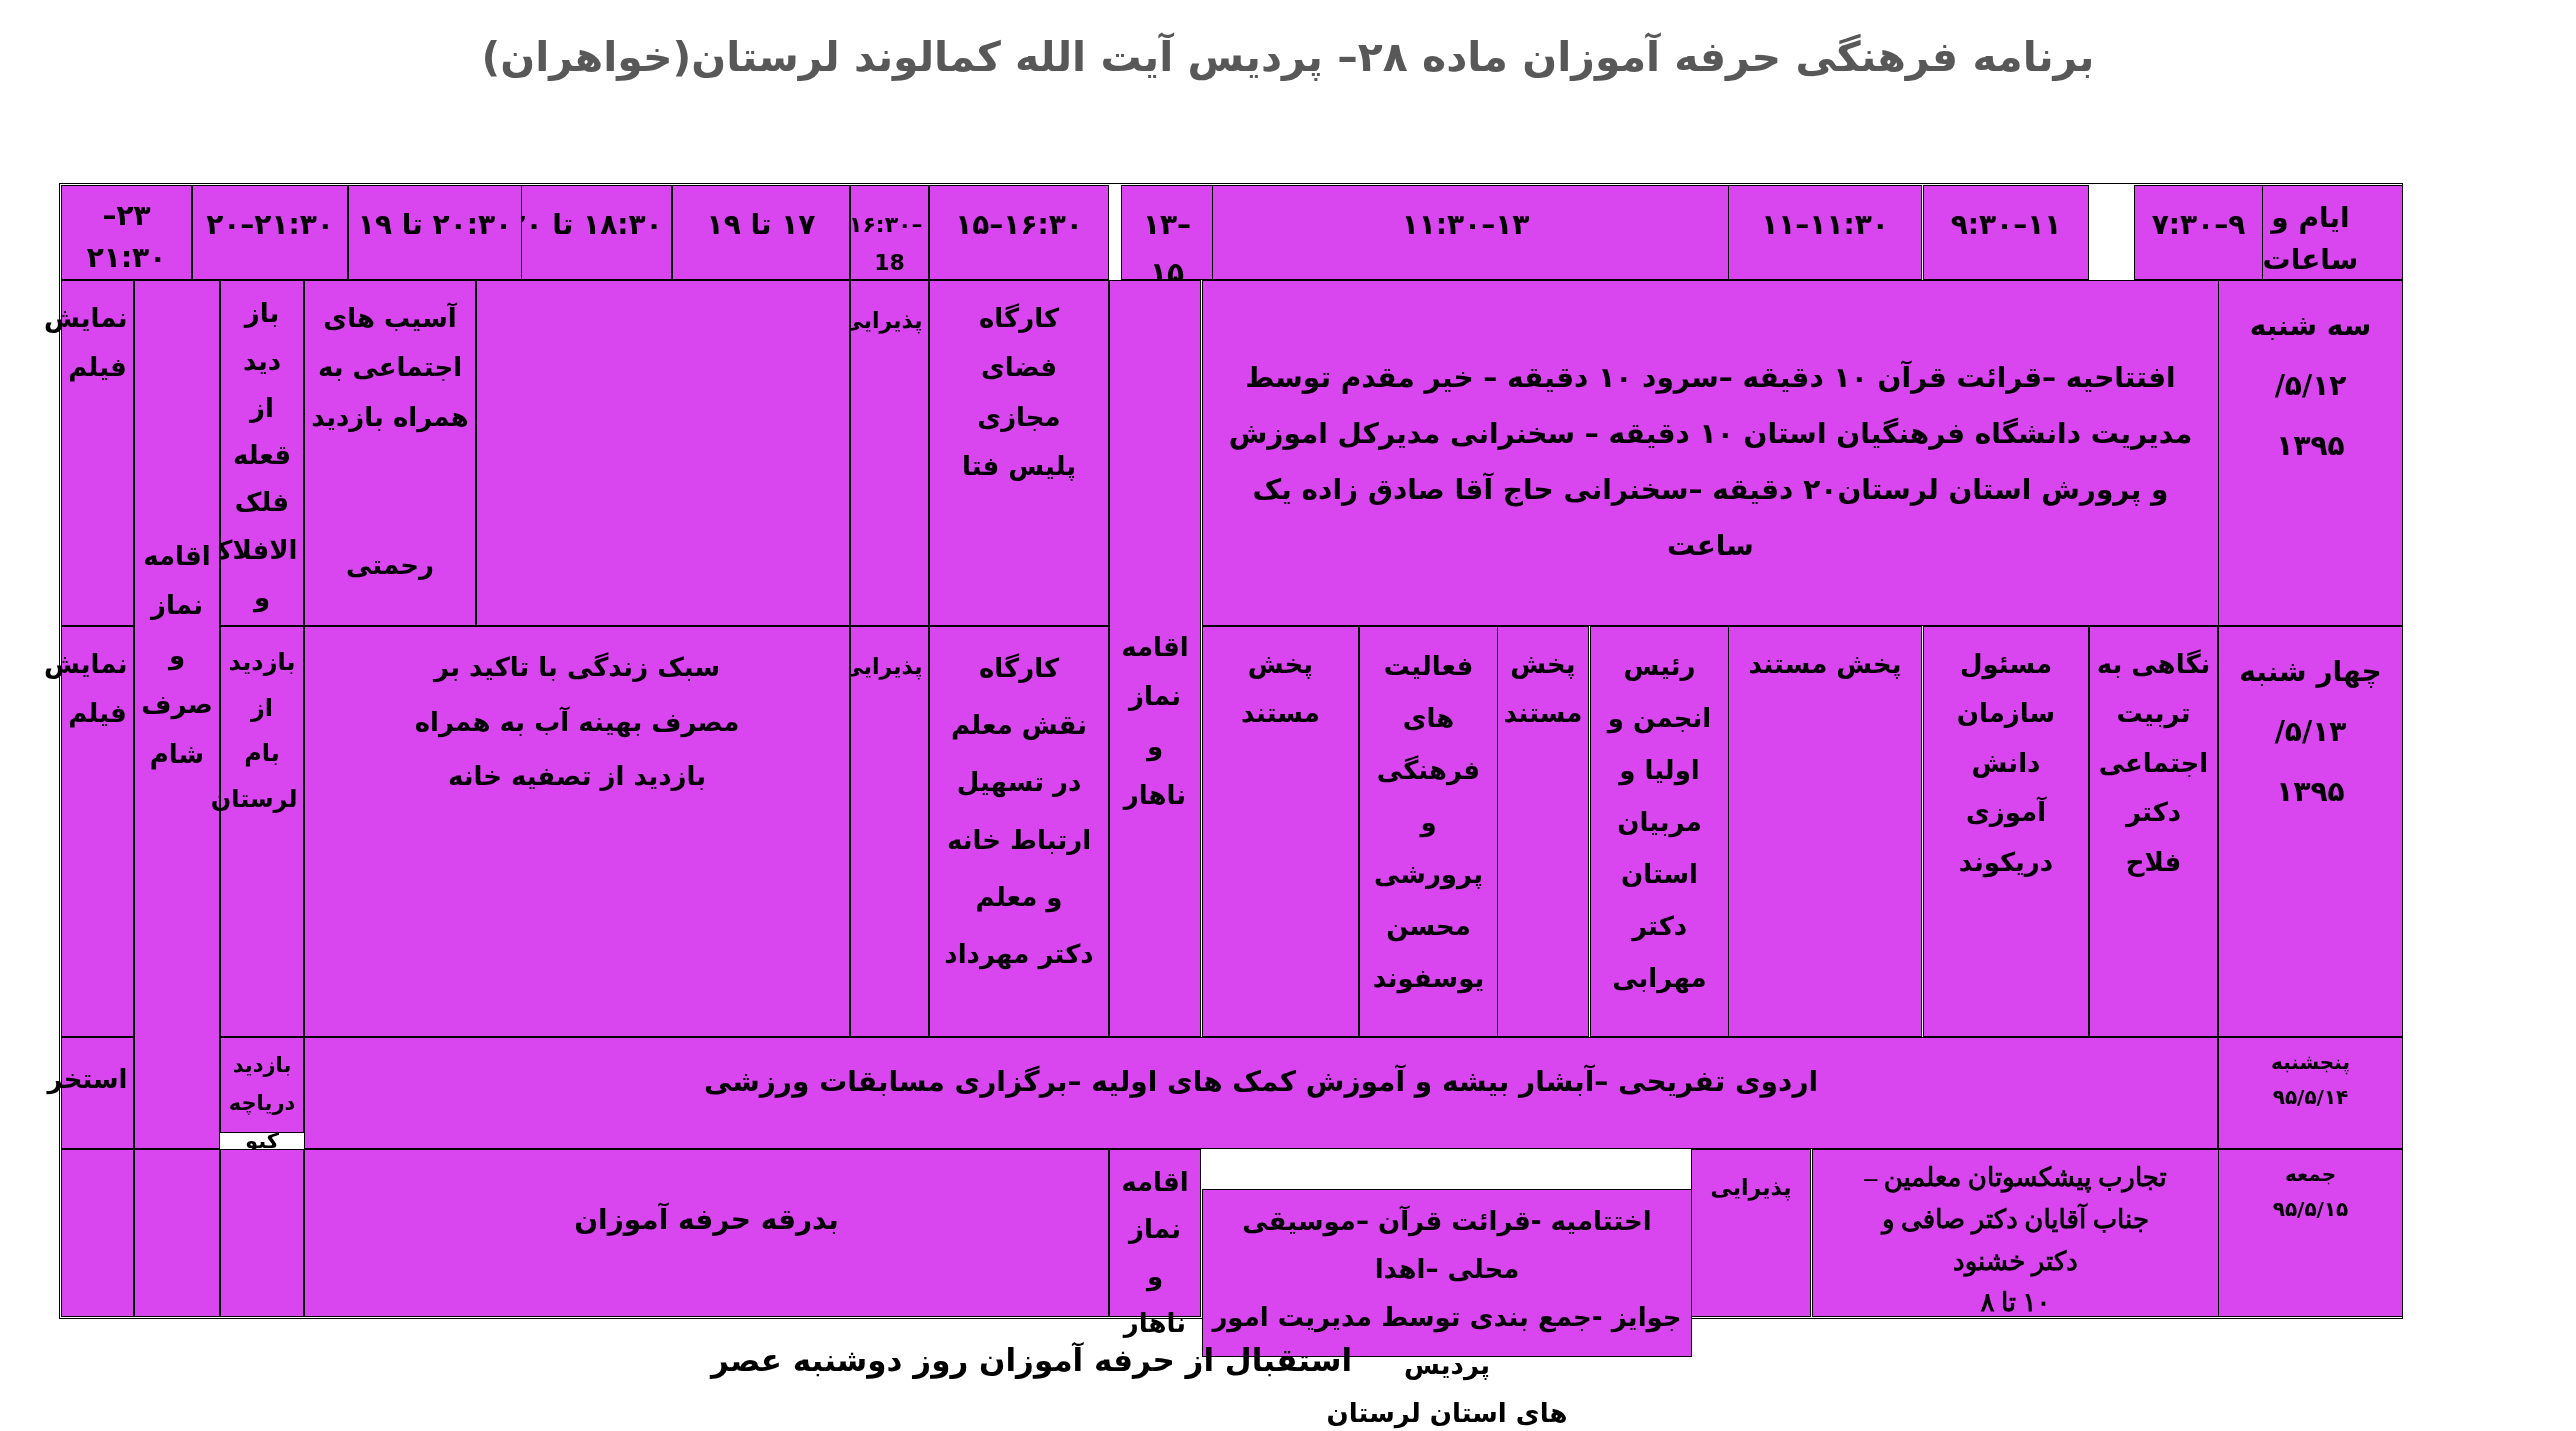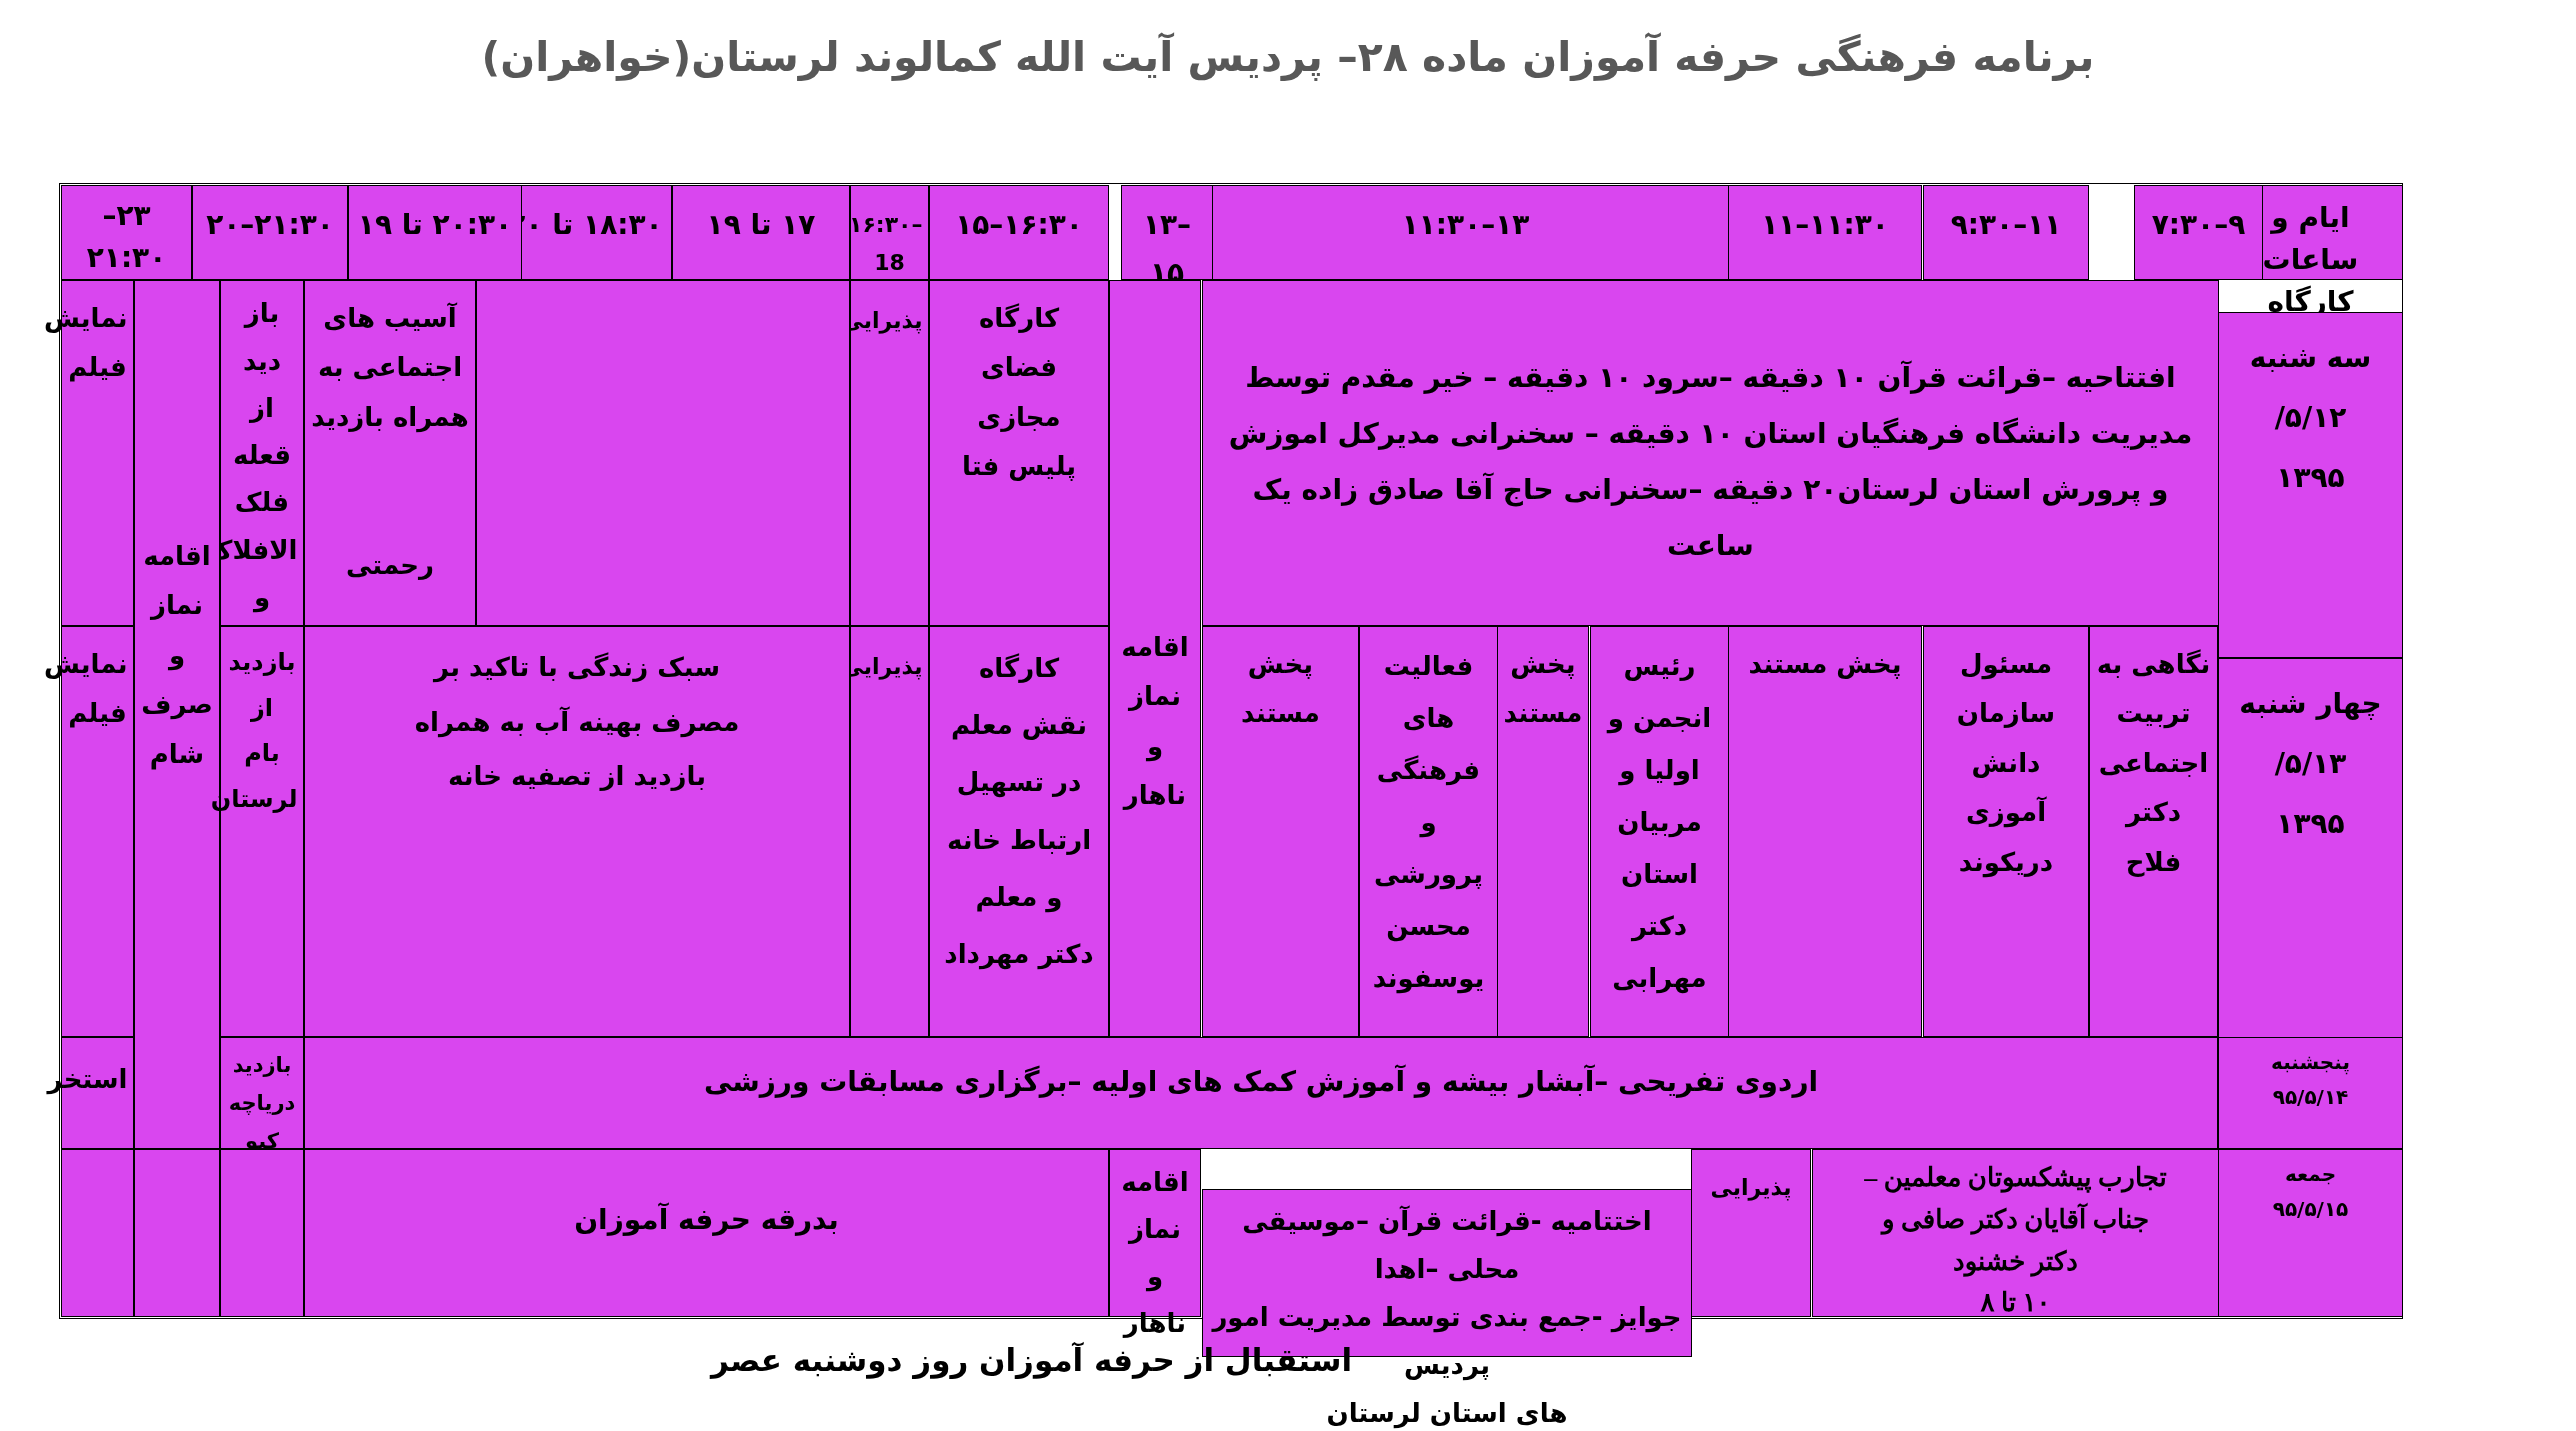--- a/index.html
+++ b/index.html
@@ -5,21 +5,21 @@
   html,body{margin:0;padding:0;background:#ffffff;width:2576px;height:1432px;overflow:hidden;
     font-family:"DejaVu Sans",sans-serif;}
   .page{position:relative;width:2576px;height:1432px;background:#fff;direction:rtl;}
   .title{position:absolute;top:33px;right:0;width:2576px;text-align:center;
     font-size:41px;font-weight:bold;color:#585858;letter-spacing:0px;}
   .frame{position:absolute;left:59px;top:183px;width:2344px;height:1136px;border:1.8px solid #000;box-sizing:border-box;}
   .cell{position:absolute;box-sizing:border-box;border:1.8px solid #000;background:#d946ef;
     font-weight:bold;font-size:26px;line-height:1.9;color:#000;
     white-space:pre-line;text-align:center;padding:13px 5.5px 0 5.5px;}
   .hdr{font-size:28px;line-height:1.7;padding-top:15px;}
-  .day{font-size:28px;line-height:2.15;padding-top:15px;margin-top:32px;}
+  .day{font-size:28px;line-height:2.15;padding-top:15px;}
   .day3{font-size:20px;line-height:1.75;padding-top:7.4px;}
   .sm{font-size:22px;}
   .opening{font-size:28px;line-height:2.0;padding:13px 18.5px 0 18.5px;}
   .opening .otime{margin-top:33px;}
   .trip{font-size:28px;padding-top:16.6px;}
   .farewell{font-size:28px;padding-top:43px;}
   .tajarob{line-height:1.6;padding-top:7.4px;font-family:Liberation Serif, serif;}
   .prayer-dinner{padding-top:251px;}
   .footer{position:absolute;top:1342px;left:61px;width:1941px;text-align:center;
     font-size:31px;font-weight:bold;color:#000;}
@@ -122,21 +122,21 @@
 مصرف بهینه آب به همراه
 بازدید از تصفیه خانه</div>
   <div class="cell" style="left:220px;top:626px;width:84px;height:411px;font-size:24px;">بازدید از
 بام لرستان</div>
   <div class="cell" style="left:61px;top:626px;width:73px;height:411px;">نمایش
 فیلم</div>
 
   <div class="cell day3" style="left:2218px;top:1037px;width:185px;height:112px;">پنجشنبه
 ‭۹۵/۵/۱۴‬</div>
   <div class="cell trip" style="left:304px;top:1037px;width:1914px;height:112px;">اردوی تفریحی –آبشار بیشه و آموزش کمک های اولیه –برگزاری مسابقات ورزشی</div>
-  <div class="cell" style="left:220px;top:1037px;width:84px;height:112px;font-size:21px;line-height:1.8;padding-top:9.2px;">بازدید
+  <div class="cell" style="left:220px;top:1037px;width:84px;height:96px;font-size:21px;line-height:1.8;padding-top:9.2px;">بازدید
 دریاچه کیو</div>
   <div class="cell" style="left:61px;top:1037px;width:73px;height:112px;padding-top:16.6px;">استخر</div>
 
   <div class="cell day3" style="left:2218px;top:1149px;width:185px;height:168px;">جمعه
 ‭۹۵/۵/۱۵‬</div>
   <div class="cell tajarob" style="left:1812px;top:1149px;width:407px;height:168px;">تجارب پیشکسوتان معلمین –
 جناب آقایان دکتر صافی و
 دکتر خشنود
 ۱۰ تا ۸</div>
   <div class="cell sm" style="left:1691px;top:1149px;width:120px;height:168px;padding-top:16.6px;">پذیرایی</div>

